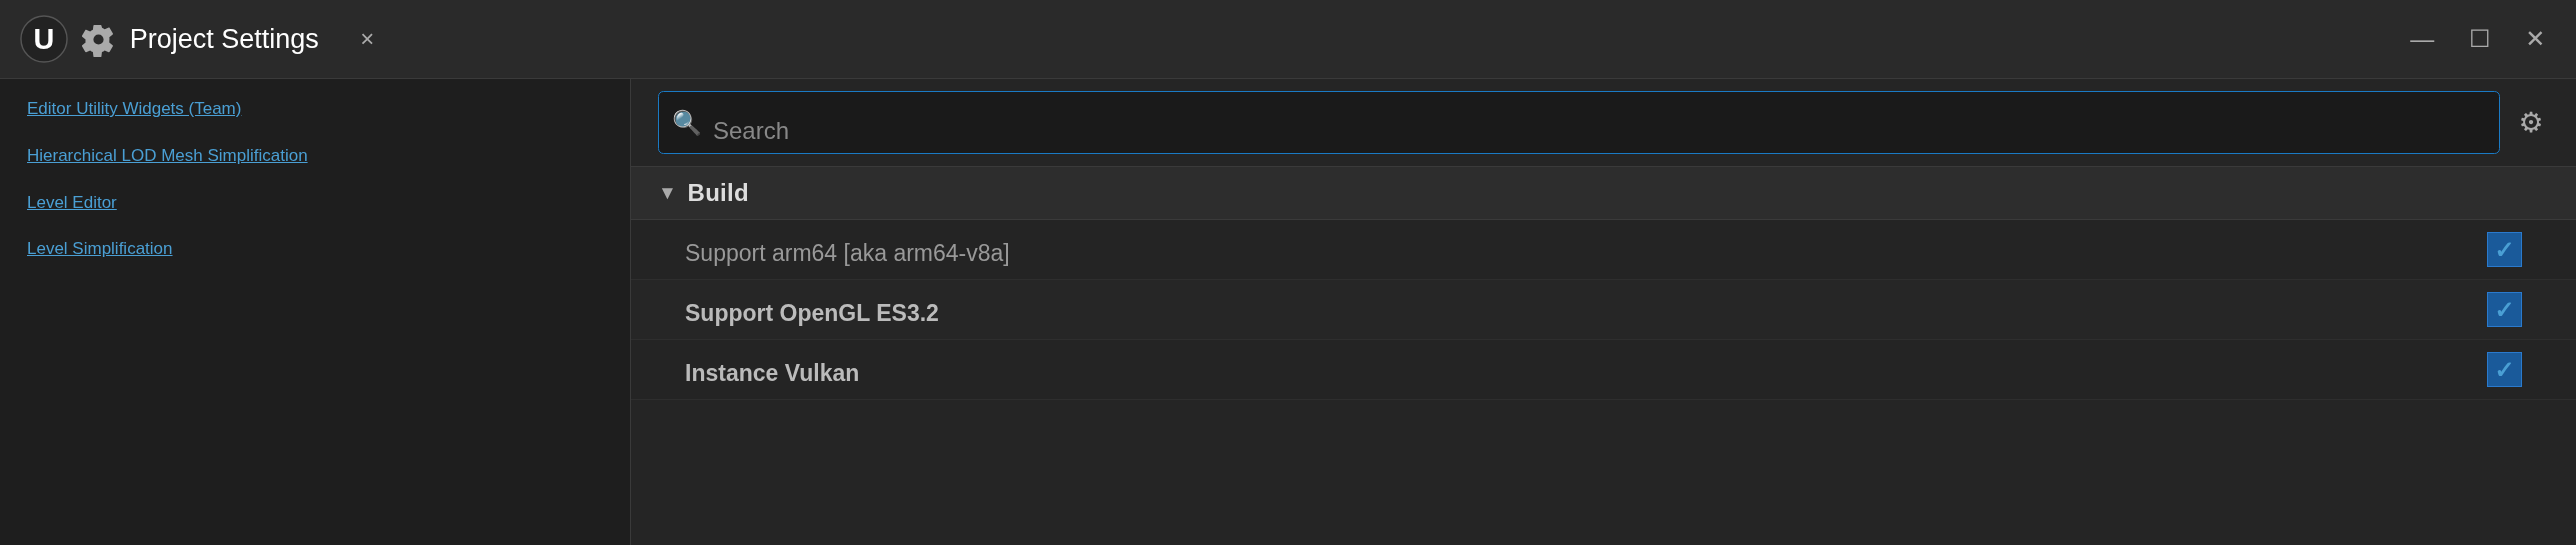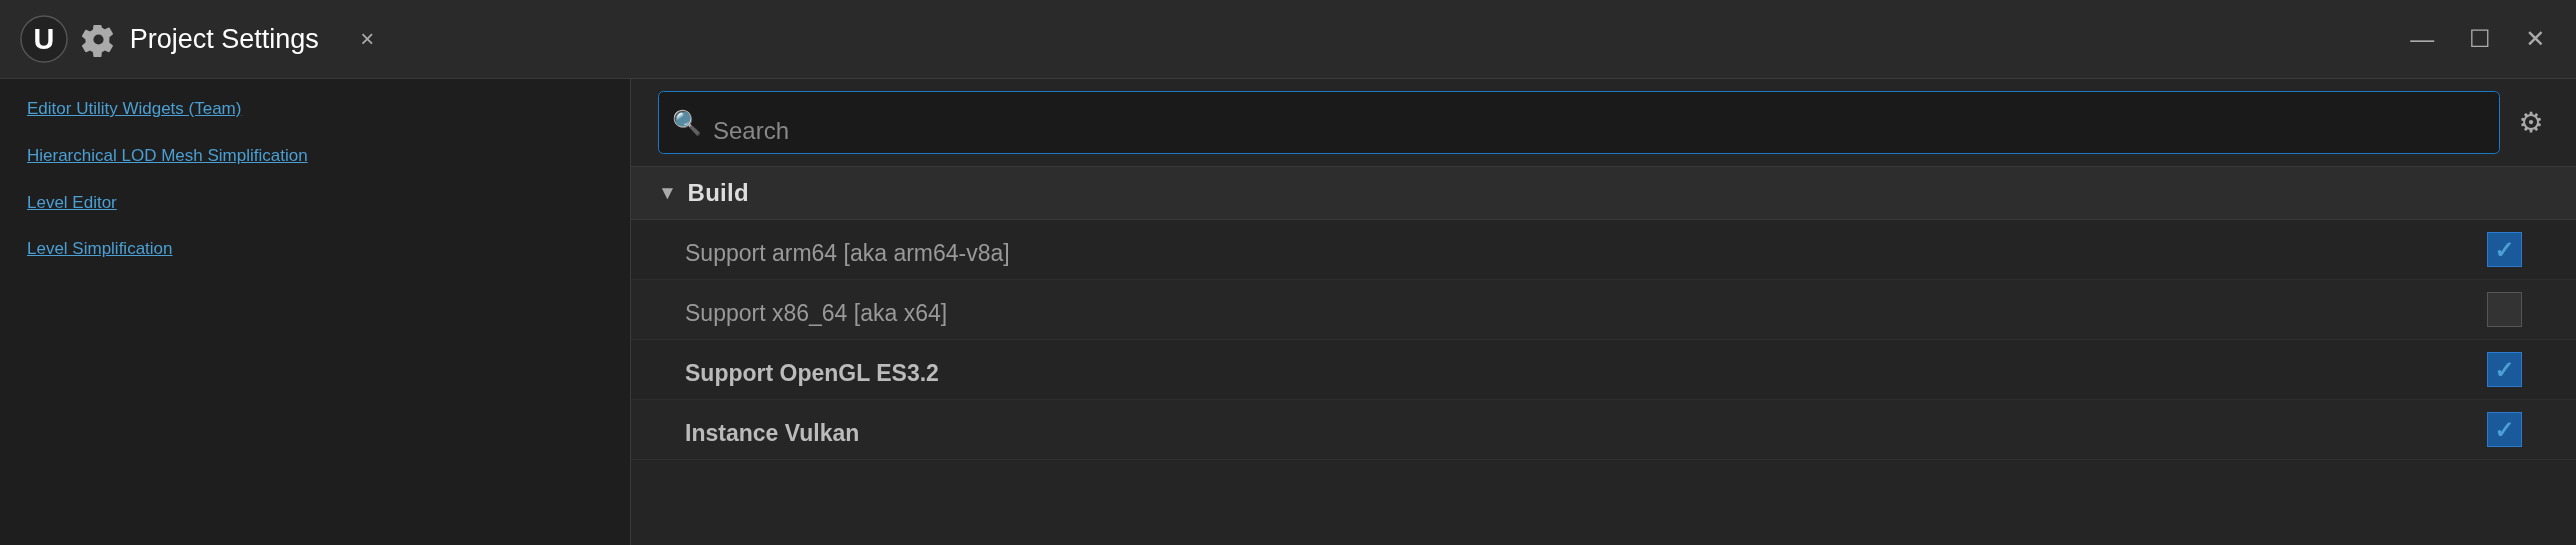--- a/index.html
+++ b/index.html
@@ -299,25 +299,20 @@
         <span class="section-title">Build</span>
       </div>
 
       <div class="setting-row">
         <span class="setting-label">Support arm64 [aka arm64-v8a]</span>
         <div class="checkbox-container checked">
           <span class="checkmark">✓</span>
         </div>
       </div>
 
-      <div class="setting-row">
-        <span class="setting-label">Support x86_64 [aka x64]</span>
-        <div class="checkbox-container">
-        </div>
-      </div>
 
       <div class="setting-row">
         <span class="setting-label enabled">Support OpenGL ES3.2</span>
         <div class="checkbox-container checked">
           <span class="checkmark">✓</span>
         </div>
       </div>
 
       <div class="setting-row">
         <span class="setting-label enabled">Instance Vulkan</span>

